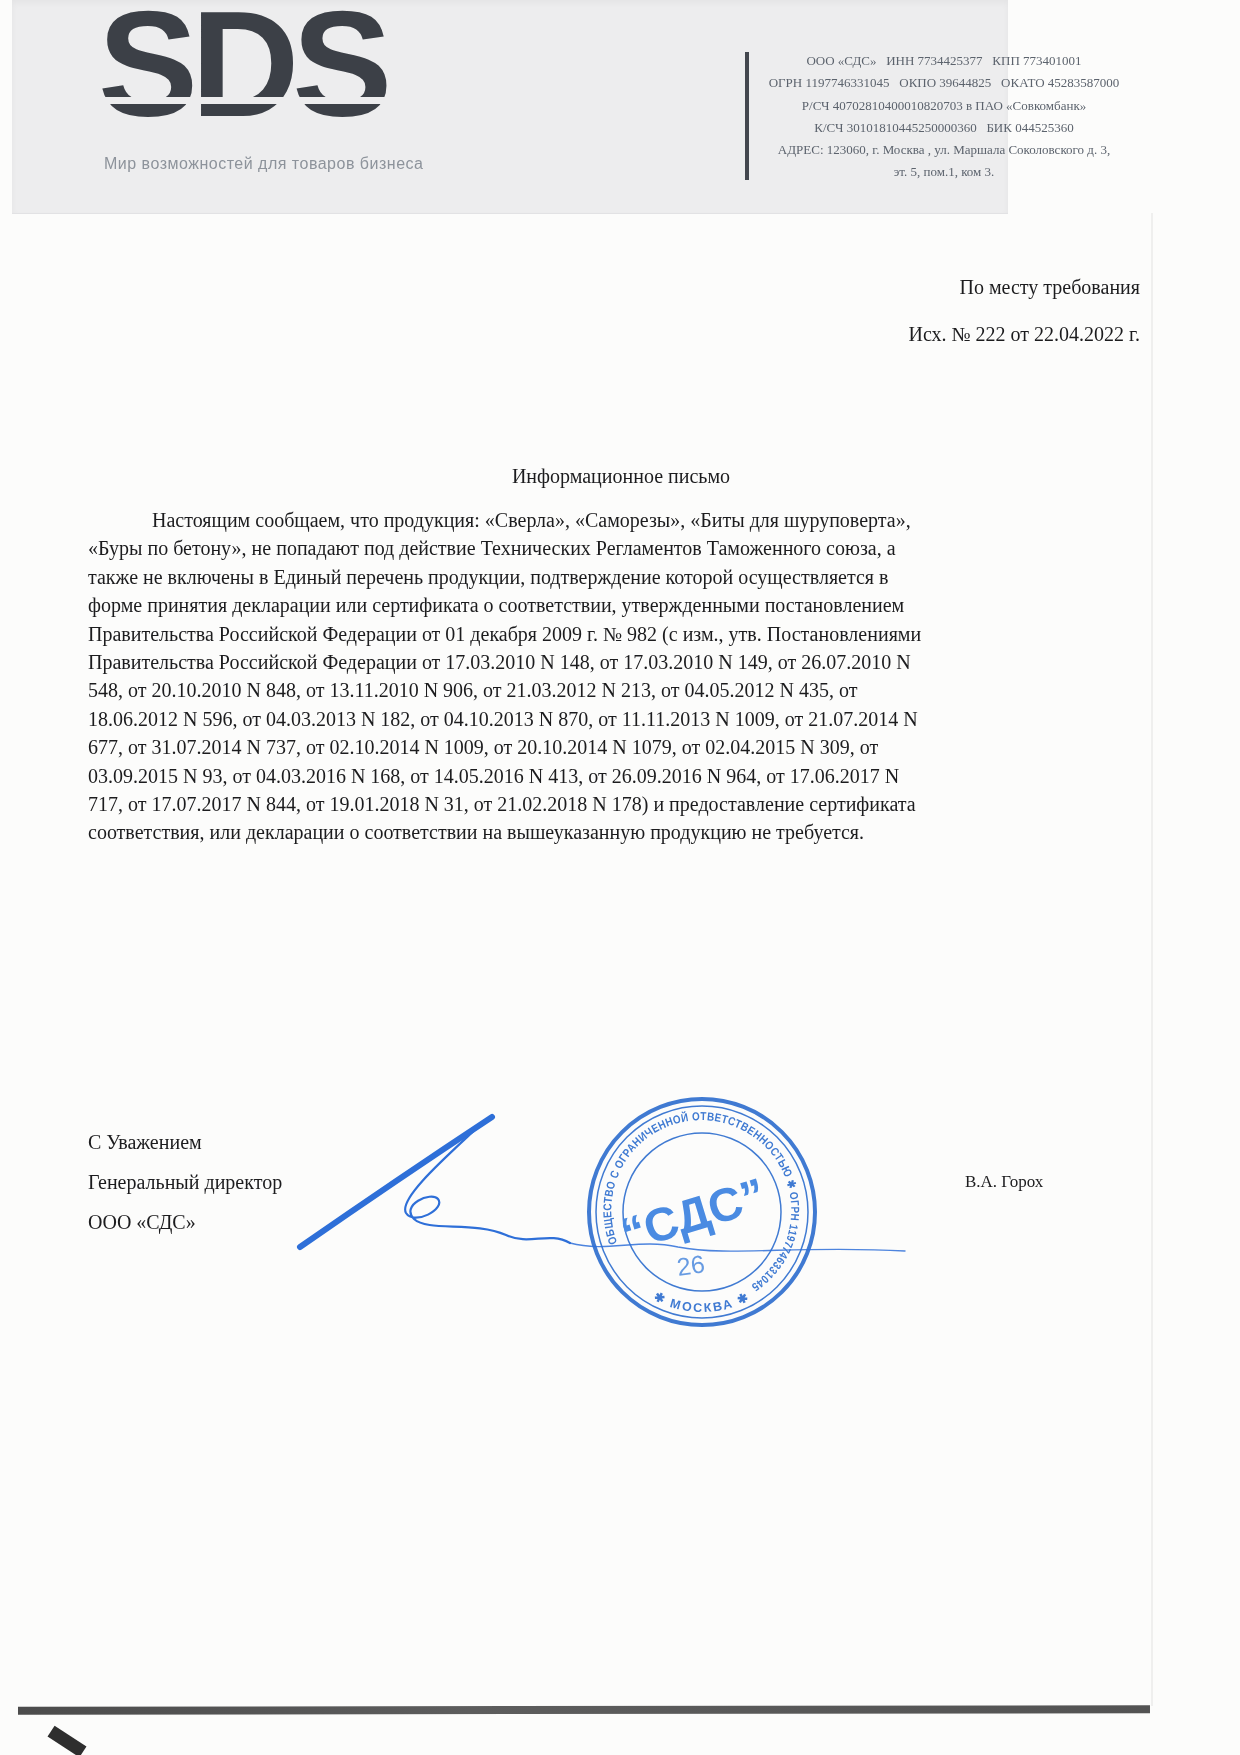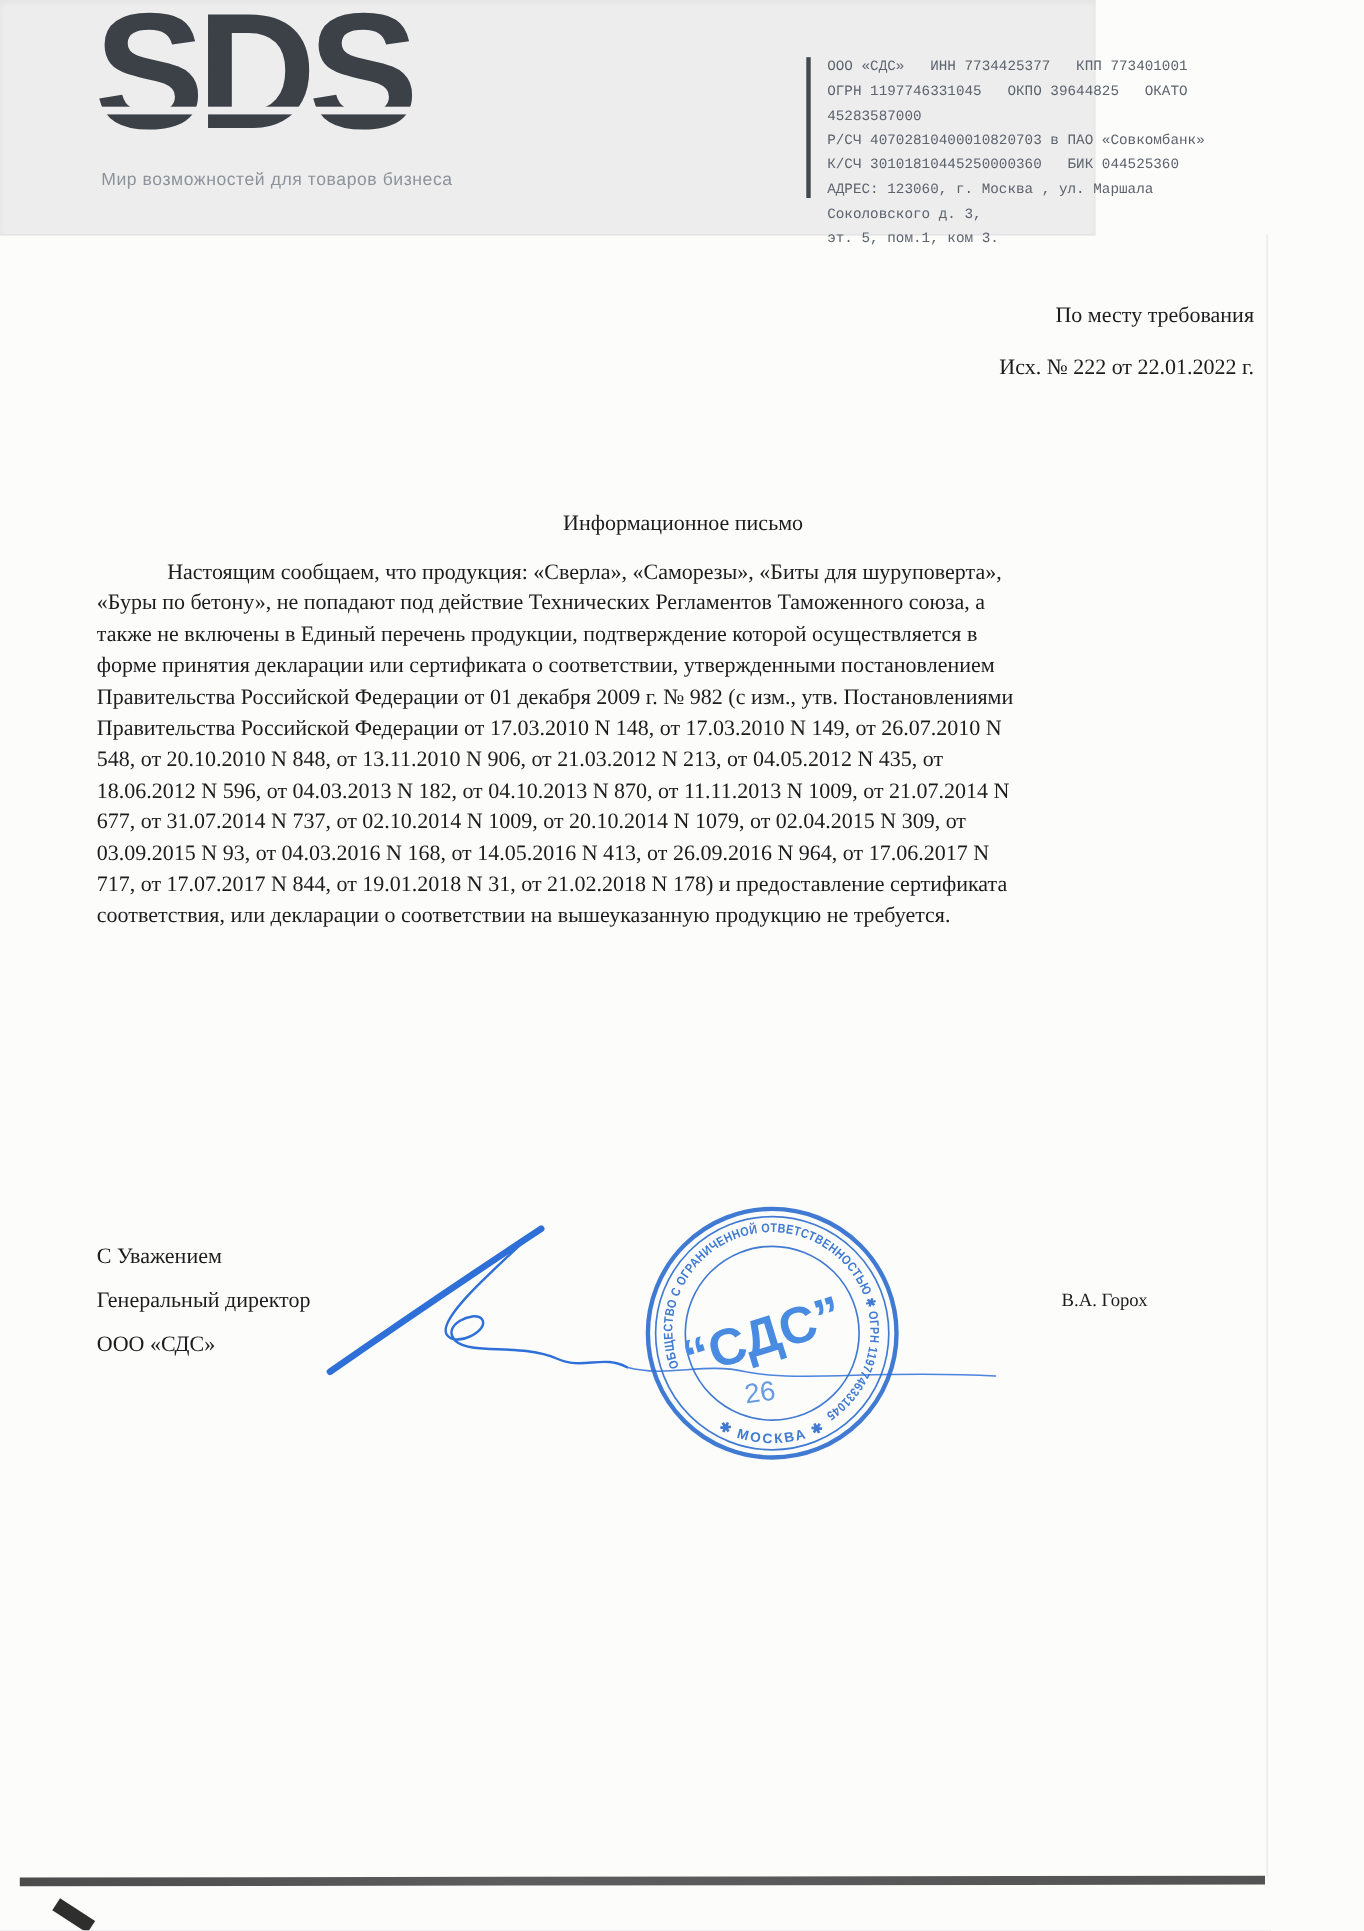--- a/index.html
+++ b/index.html
@@ -3,21 +3,21 @@
 <meta charset="utf-8">
 <style>
   html,body { margin:0; padding:0; background:#e8e8e8; }
   .page {
     position:relative; width:1240px; height:1755px; margin:0 auto;
     background:#fcfcfb; overflow:hidden;
     font-family:"Liberation Serif", serif; color:#1c1c1e;
   }
   
   .header-band {
-    position:absolute; left:0; top:0; width:996px; height:213px;
+    position:absolute; left:12px; top:0; width:996px; height:213px;
     background:#ededee; border-bottom:1px solid #e2e2e4;
     box-shadow: inset 0 3px 6px rgba(0,0,0,0.04);
   }
   .logo-text {
     position:absolute; left:86px; top:-22px;
     font-family:"Liberation Sans", sans-serif; font-weight:900;
     font-size:150px; letter-spacing:-7px; color:#3c4047;
   }
   .logo-stripe {
     position:absolute; left:90px; top:97px; width:308px; height:7px;
@@ -27,22 +27,22 @@
     position:absolute; left:92px; top:155px;
     font-family:"Liberation Sans", sans-serif; font-size:16px;
     letter-spacing:0.5px; color:#8d939b;
   }
   .header-divider {
     position:absolute; left:733px; top:52px; width:3.5px; height:128px;
     background:#43474e;
   }
   .company-info {
     position:absolute; left:752px; top:50px; width:360px;
-    font-family:Liberation Mono, monospace; font-size:13px;
-    line-height:22.3px; color:#5c636d; white-space:pre-wrap;
+    font-family:Liberation Serif, serif; font-size:13px;
+    line-height:22.3px; color:#5c636d; white-space:pre-wrap;text-align:center;
   }
   
   .recipient-line {
     position:absolute; right:100px; top:276px; font-size:20px;margin-left:40px;
   }
   .reference-line {
     position:absolute; right:100px; top:323px; font-size:20px;
   }
   .letter-title {
     position:absolute; left:88px; top:445px; width:1066px;
@@ -111,21 +111,21 @@
     <div class="header-divider"></div>
     <div class="company-info">ООО «СДС»   ИНН 7734425377   КПП 773401001
 ОГРН 1197746331045   ОКПО 39644825   ОКАТО 45283587000
 Р/СЧ 40702810400010820703 в ПАО «Совкомбанк»
 К/СЧ 30101810445250000360   БИК 044525360
 АДРЕС: 123060, г. Москва , ул. Маршала Соколовского д. 3,
 эт. 5, пом.1, ком 3.</div>
   </div>
 
   <div class="recipient-line">По месту требования</div>
-  <div class="reference-line">Исх. № 222 от 22.01.2022 г.</div>
+  <div class="reference-line">Исх. № 222 от 22.04.2022 г.</div>
   <div class="letter-title">Информационное письмо</div>
   <div class="body-par par1">Настоящим сообщаем, что продукция: «Сверла», «Саморезы», «Биты для шуруповерта»,
 «Буры по бетону», не попадают под действие Технических Регламентов Таможенного союза, а
 также не включены в Единый перечень продукции, подтверждение которой осуществляется в
 форме принятия декларации или сертификата о соответствии, утвержденными постановлением
 Правительства Российской Федерации от 01 декабря 2009 г. № 982 (с изм., утв. Постановлениями
 Правительства Российской Федерации от 17.03.2010 N 148, от 17.03.2010 N 149, от 26.07.2010 N
 548, от 20.10.2010 N 848, от 13.11.2010 N 906, от 21.03.2012 N 213, от 04.05.2012 N 435, от
 18.06.2012 N 596, от 04.03.2013 N 182, от 04.10.2013 N 870, от 11.11.2013 N 1009, от 21.07.2014 N
 677, от 31.07.2014 N 737, от 02.10.2014 N 1009, от 20.10.2014 N 1079, от 02.04.2015 N 309, от

